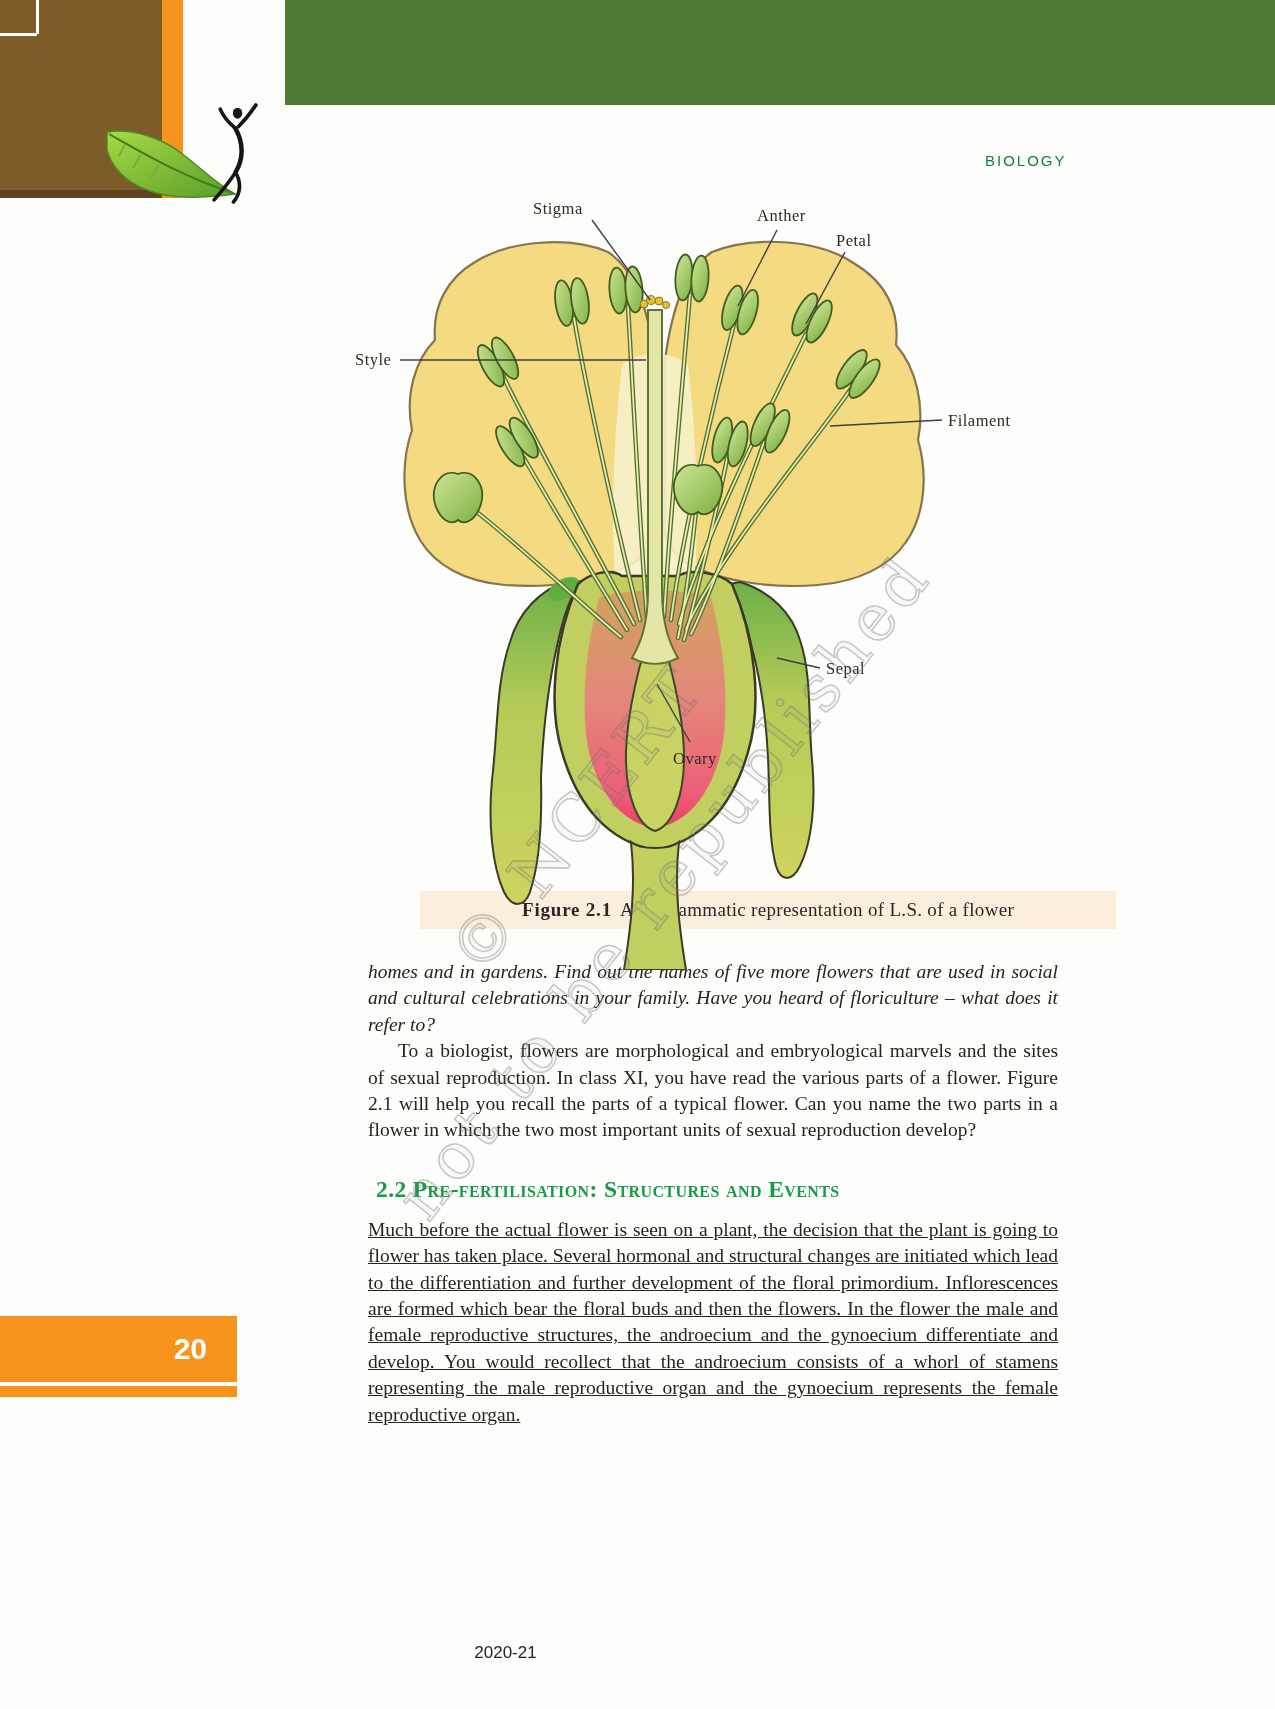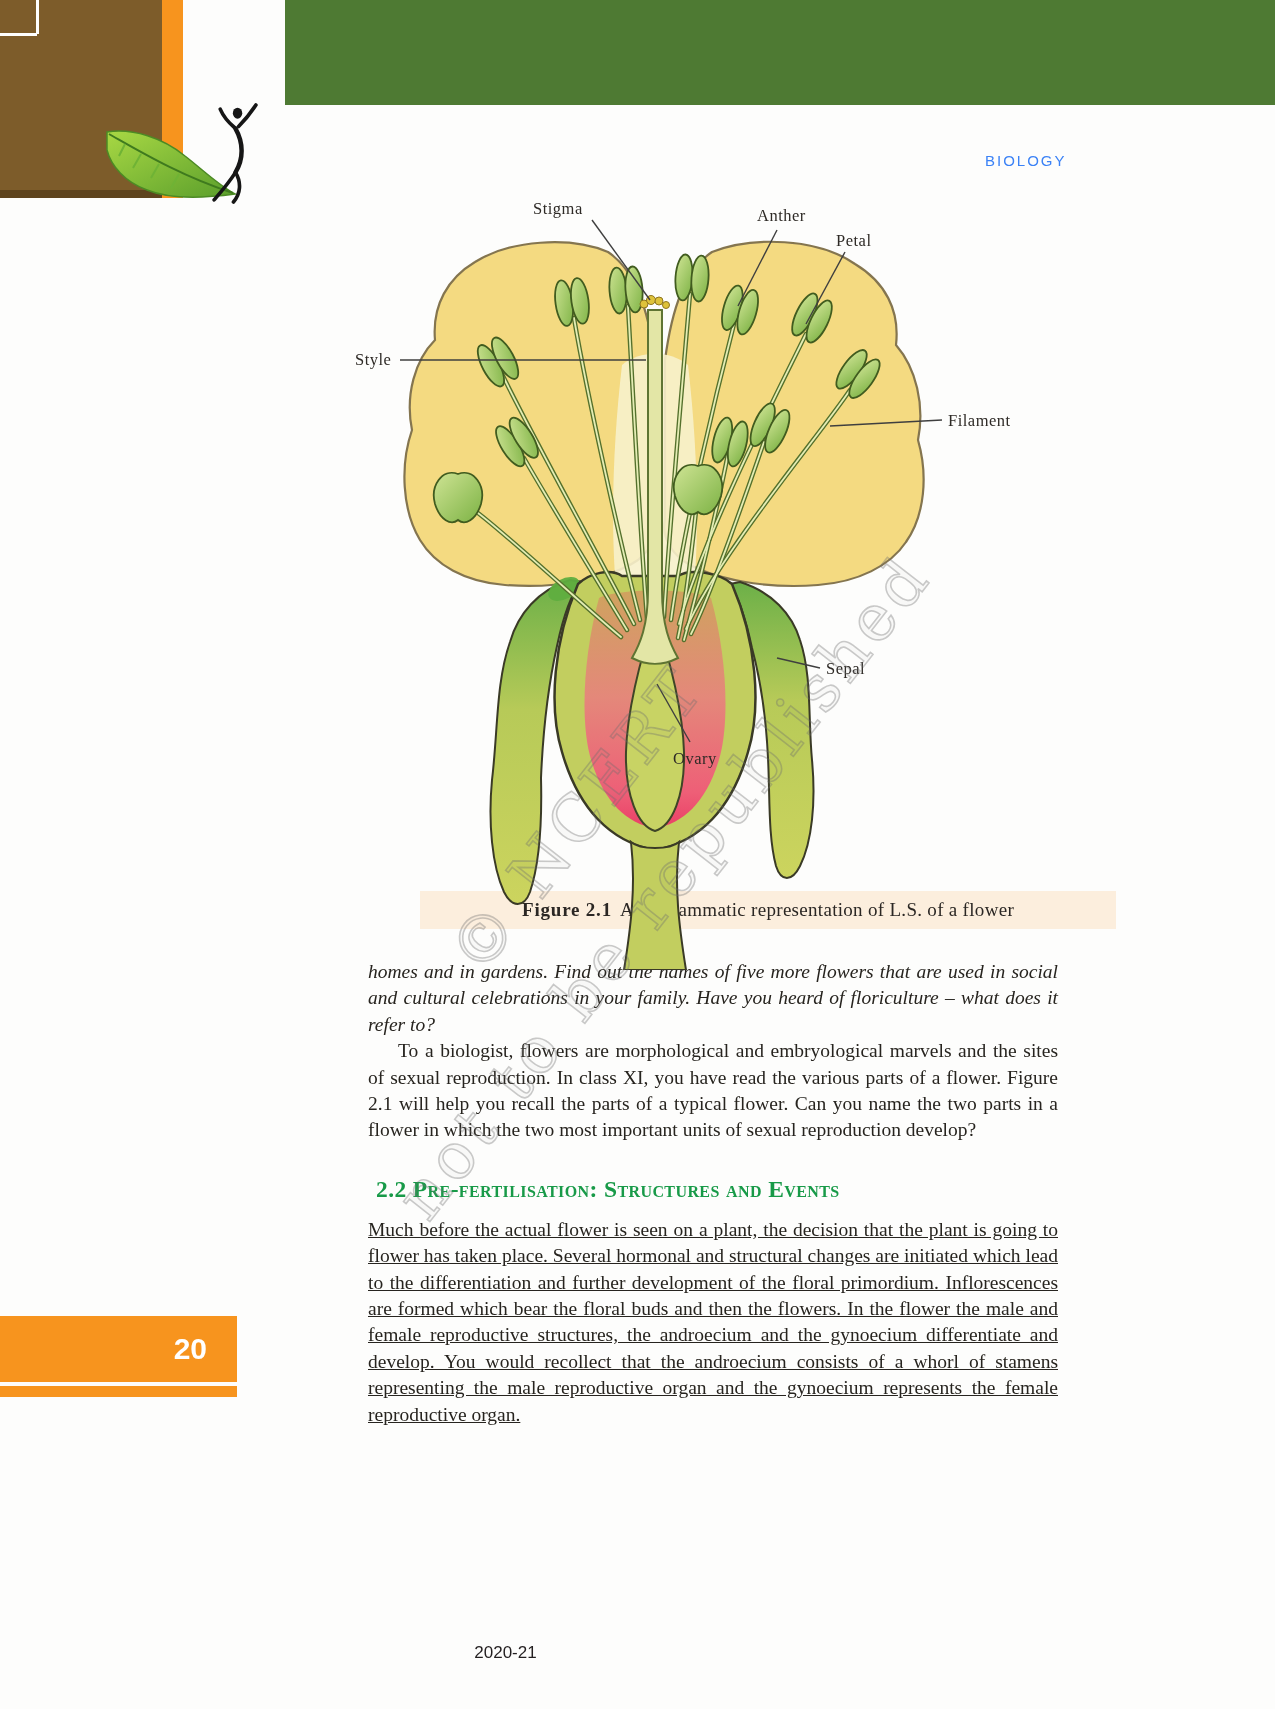--- a/index.html
+++ b/index.html
@@ -9,21 +9,21 @@
 
   
   .green-band{left:285px;top:0;width:990px;height:105px;background:#4e7a33;}
   .brown-block{left:0;top:0;width:162px;height:190px;background:#7d5c2a;}
   .brown-edge{left:0;top:190px;width:162px;height:8px;background:#5e441e;}
   .corner-v{left:36px;top:0;width:3px;height:34px;background:#fff;}
   .corner-h{left:0;top:33px;width:37px;height:3px;background:#fff;}
   .orange-bar{left:162px;top:0;width:21px;height:198px;background:#f7941e;}
 
   .running-head{left:985px;top:152px;font-family:"Liberation Sans",sans-serif;
-    font-size:15px;letter-spacing:2px;color:#3b82f6;}
+    font-size:15px;letter-spacing:2px;color:#15803d;}
 
   
   .figure-wrap{left:340px;top:190px;width:700px;height:780px;z-index:3;}
   .fig-label{font-family:"Liberation Serif",serif;font-size:16.5px;fill:#2e2a26;letter-spacing:.5px;}
 
   .caption-bar{left:420px;top:891px;width:696px;height:38px;background:#fceedd;
     display:flex;align-items:center;justify-content:center;z-index:2;
     font-size:19px;color:#2b2724;letter-spacing:.3px;white-space:nowrap;}
   .caption-bar b{margin-right:8px;letter-spacing:.8px;}
 

